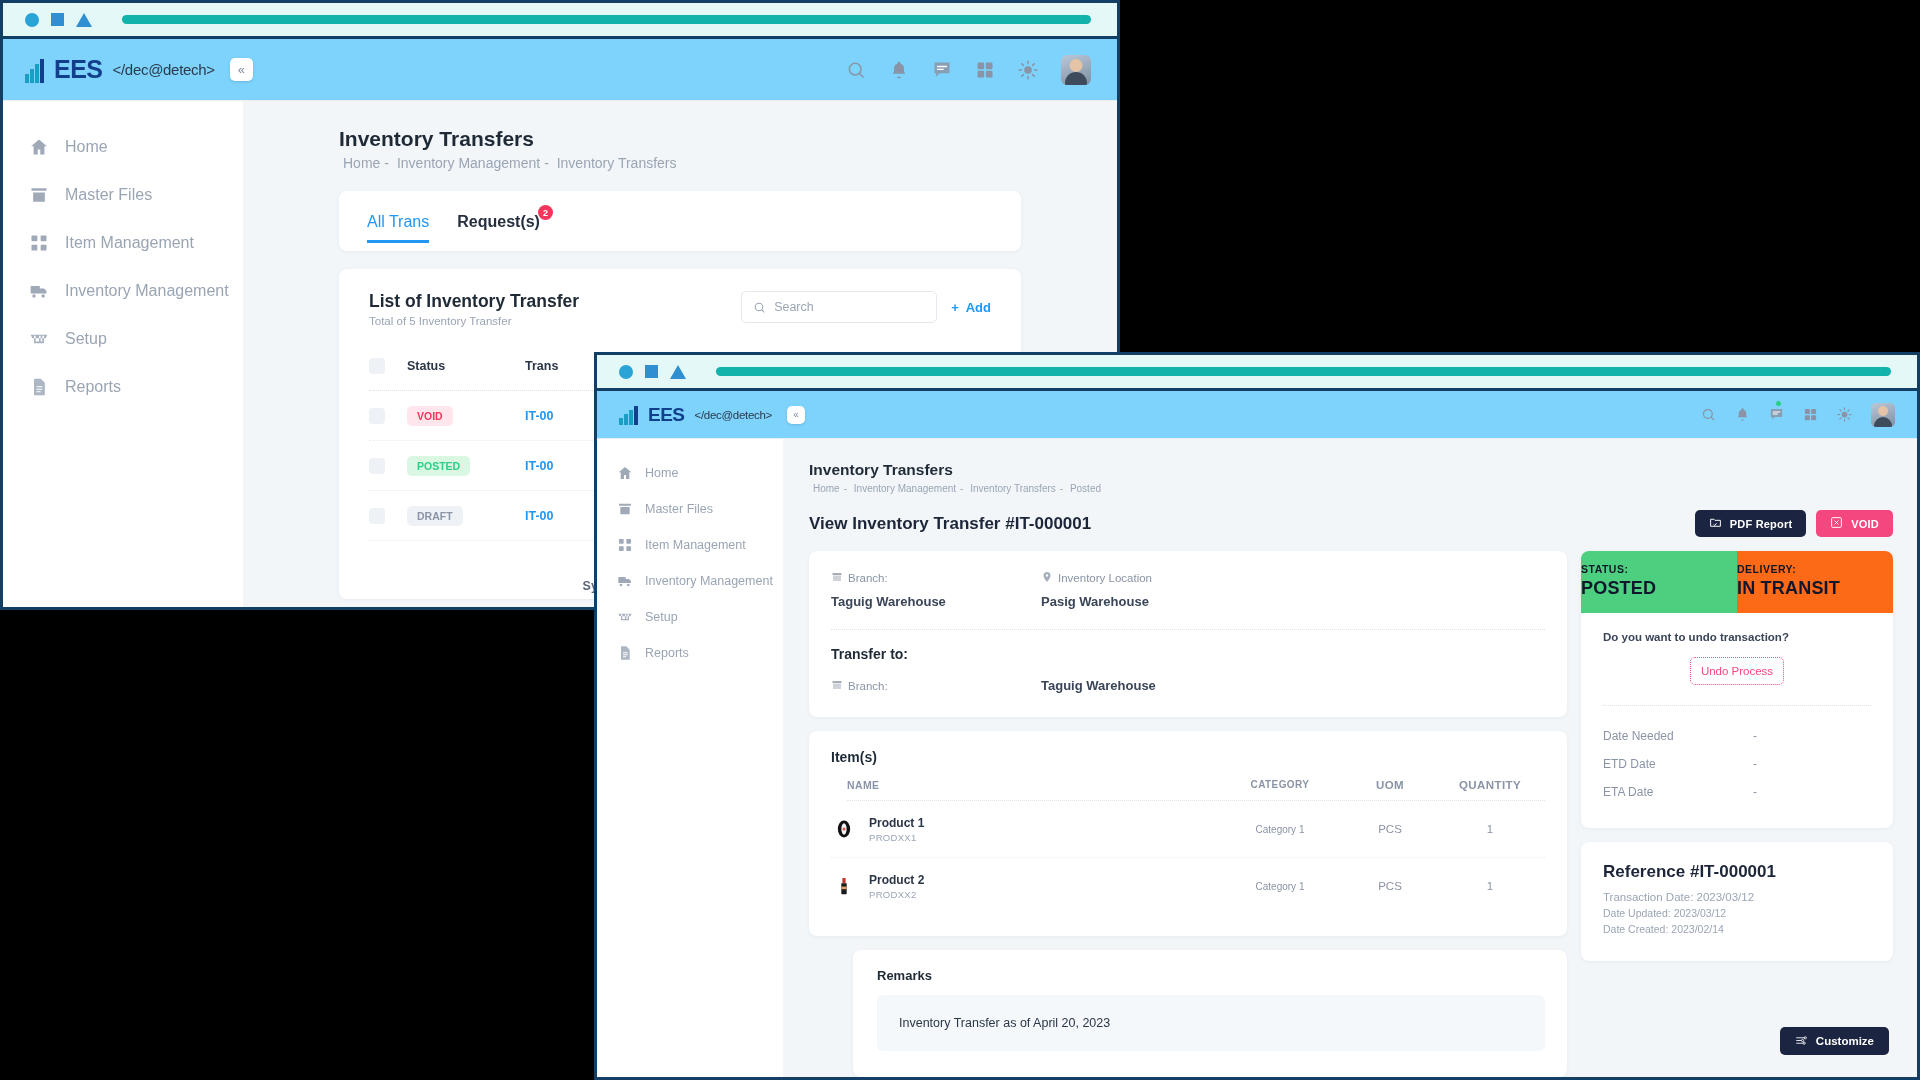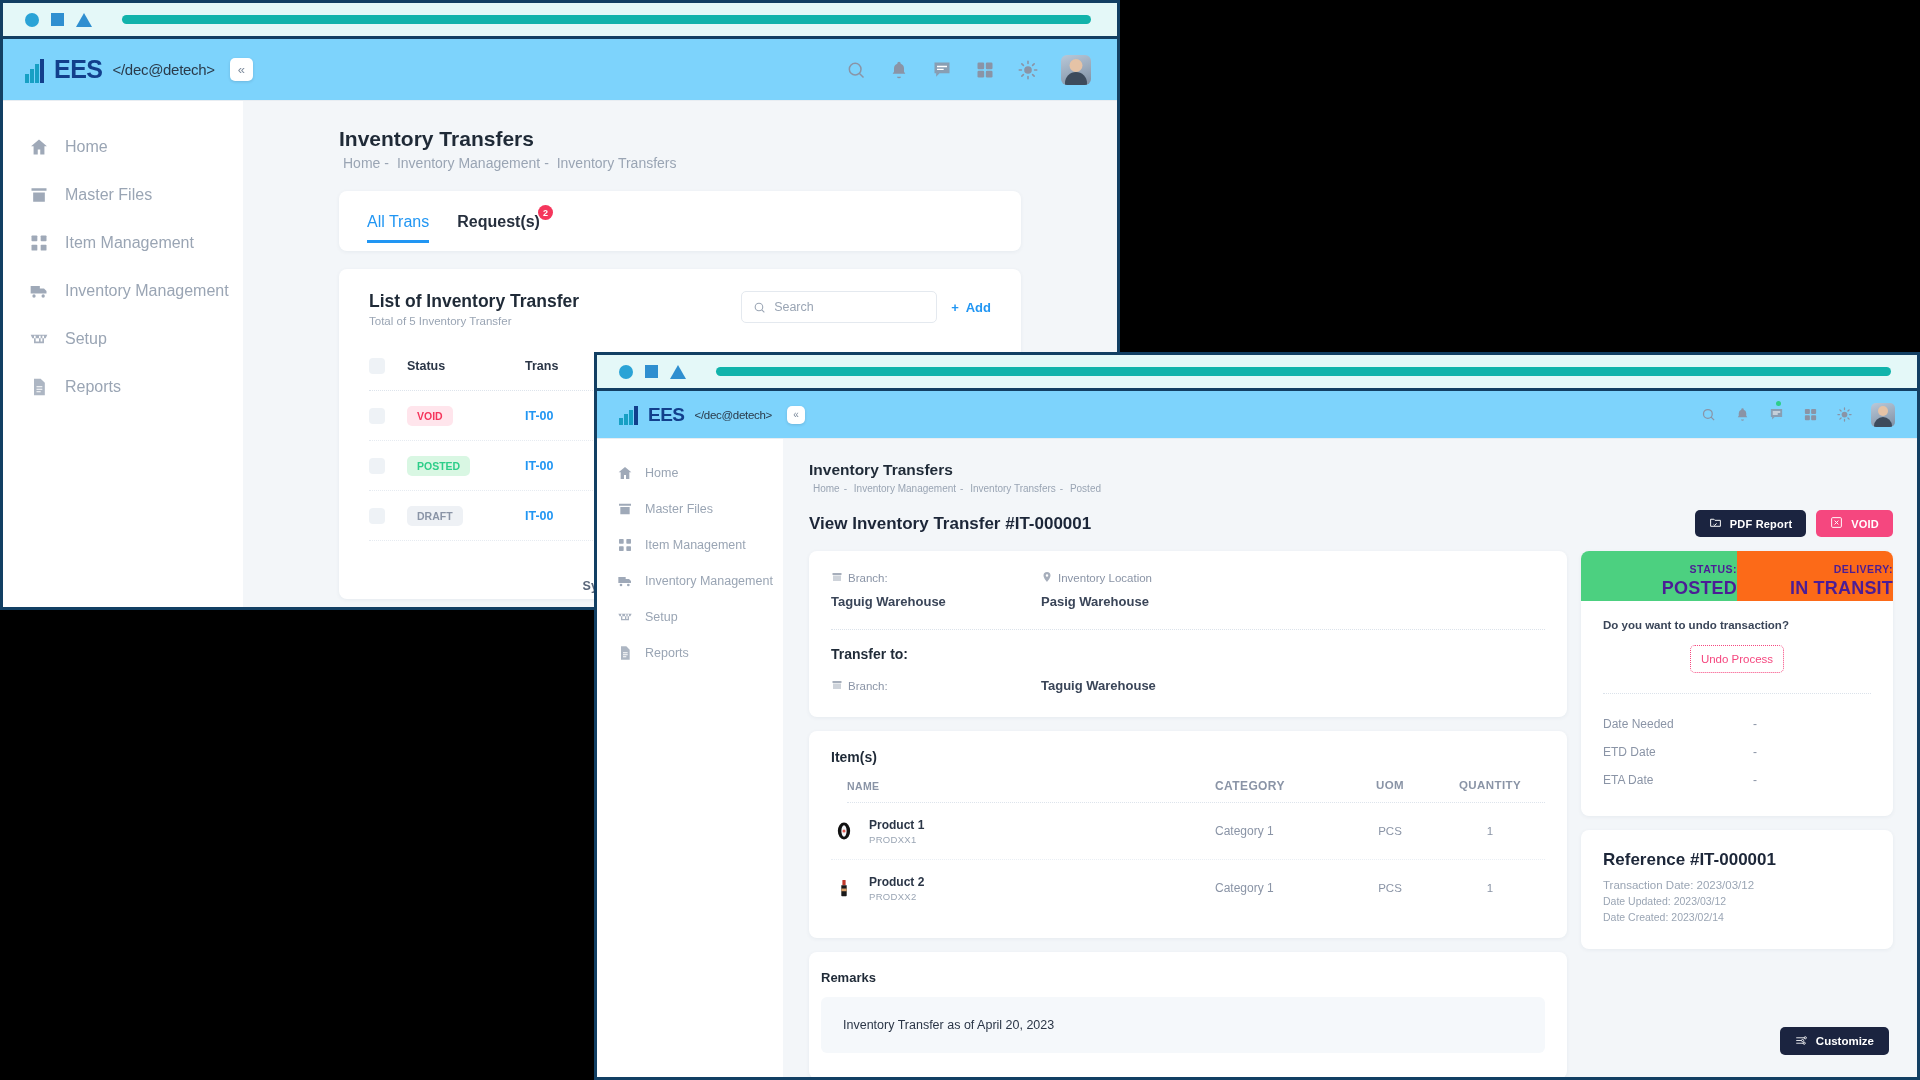--- a/index.html
+++ b/index.html
@@ -133,35 +133,35 @@
   .tt-row .info-lbl { width: 210px; }
   .tt-row .info-val { margin-top:0; }
 
   .items-card { padding: 18px 22px 22px 22px; }
   .items-title { font-size: 14px; font-weight:700; color:#1f2a37; margin-bottom: 14px; }
   .it-head { display:flex; font-size: 10.5px; color:#8a94a6; font-weight:700;
      letter-spacing:.4px; padding-bottom: 9px; border-bottom:1px dotted #dde4ec;margin-left:16px; }
   .it-row { display:flex; align-items:center; padding: 12px 0; border-bottom:1px dotted #e9eef4; }
   .it-row:last-child { border-bottom: none; }
   .c-name { flex: 1; display:flex; align-items:center; gap: 12px; }
-  .c-cat { width: 130px; font-size: 12px; color:#8a94a6; }
+  .c-cat { width: 130px; text-align:center; font-size: 10px; color:#8a94a6; }
   .c-uom { width: 90px; text-align:center; font-size: 11.5px; color:#8a94a6; }
   .c-qty { width: 110px; text-align:center; font-size: 11.5px; color:#8a94a6; }
   .it-head .c-name { padding-left: 0; }
   .thumb { width: 26px; height: 32px; flex:none; display:flex; align-items:center; justify-content:center; }
   .pname { font-size: 12px; font-weight:700; color:#2b3647; }
   .pcode { font-size: 9.5px; color:#9aa5b4; margin-top:2px; letter-spacing:.3px;}
 
-  .remarks-card { padding: 18px 22px 26px 12px; }
+  .remarks-card { padding: 18px 22px 26px 24px; margin-left: 44px; }
   .remarks-title { font-size: 13px; font-weight:700; color:#1f2a37; margin-bottom: 12px;}
   .remarks-box { background:#f5f8fb; border-radius: 6px; padding: 21px 22px; font-size: 12.5px; color:#2b3647; }
 
   .status-card { overflow:hidden; }
   .status-split { display:flex; }
-  .st-half { flex:1; padding: 12px 0 2px 0; text-align:right; color:#4c1d95; }
+  .st-half { flex:1; padding: 12px 0 14px 0; text-align:left; color:#0f172a; }
   .st-half.green { background:#4cd080; }
   .st-half.orange { background:#fc6a18; }
   .st-lbl { font-size: 10.5px; font-weight:700; letter-spacing:.5px; }
   .st-val { font-size: 18px; font-weight:800; margin-top: 3px; letter-spacing:.2px;}
   .undo-zone { padding: 18px 22px 22px 22px; }
   .undo-q { font-size: 11.5px; color:#3a4558; font-weight:600; }
   .undo-btn { margin: 14px auto 0 auto; width: 94px; height: 28px; border: 1.4px dotted #f5477f;
      border-radius: 5px; color:#f5477f; font-size: 11.5px; display:flex;
      align-items:center; justify-content:center; }
   .dt-hr { border-top:1px dotted #dbe2ea; margin: 20px 0 16px 0; }

